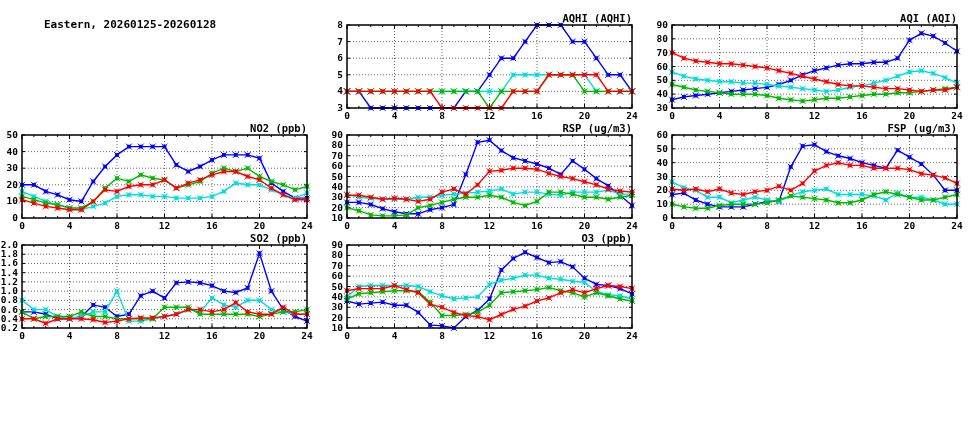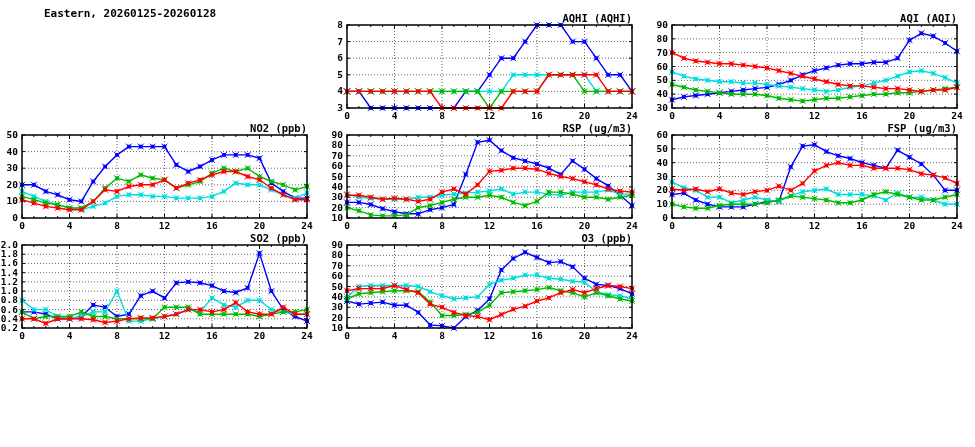--- a/index.html
+++ b/index.html
@@ -1,18 +1,18 @@
 <!DOCTYPE html>
 <html><head>
 <meta charset="utf-8">
 <style>
   html,body{margin:0;padding:0;background:#fff;}
   .stage{position:relative;width:975px;height:447px;background:#ffffff;overflow:hidden;
          font-family:"DejaVu Sans Mono", monospace;}
-  .page-title{position:absolute;left:4px;top:7px;font-size:11px;font-weight:bold;color:#000;
+  .page-title{position:absolute;left:4px;top:18px;font-size:11px;font-weight:bold;color:#000;
               letter-spacing:0px;white-space:pre;padding-left:40px;}
   .chart{position:absolute;width:317px;height:112px;}
   .chart svg{display:block;}
 </style>
 </head>
 <body>
 
 <div class="stage">
   <div class="page-title">Eastern, 20260125-20260128</div>
 

